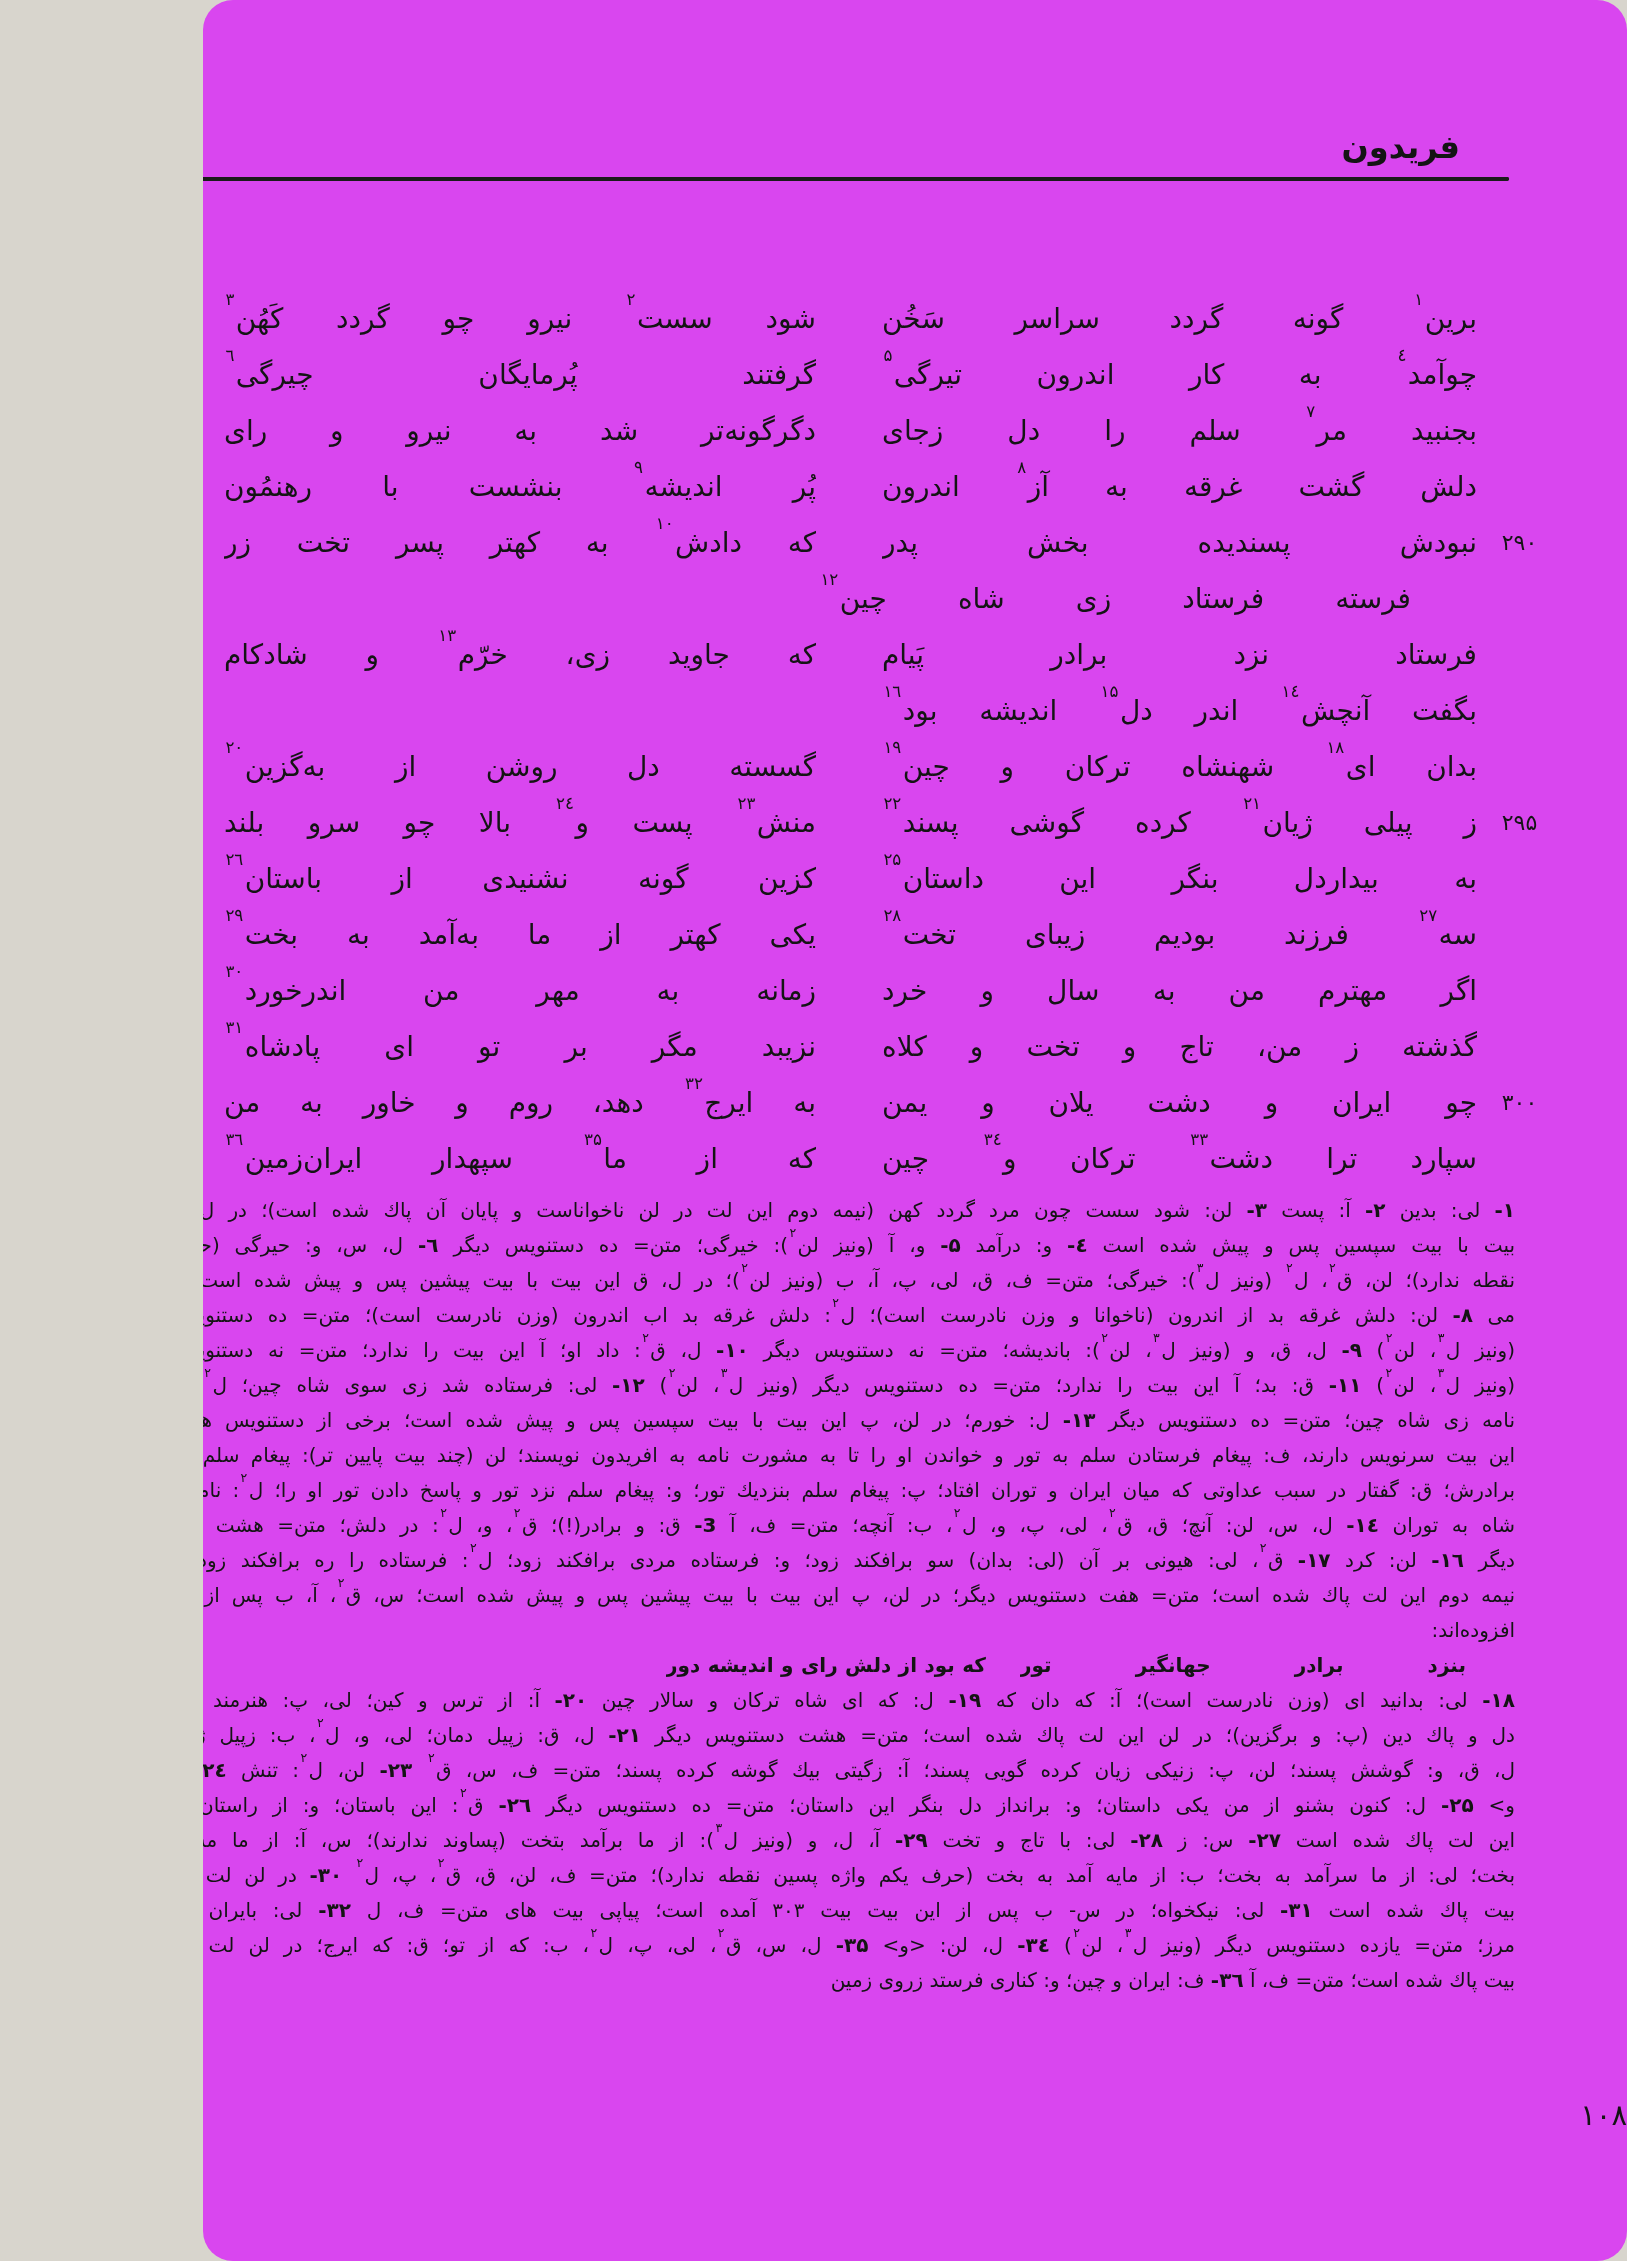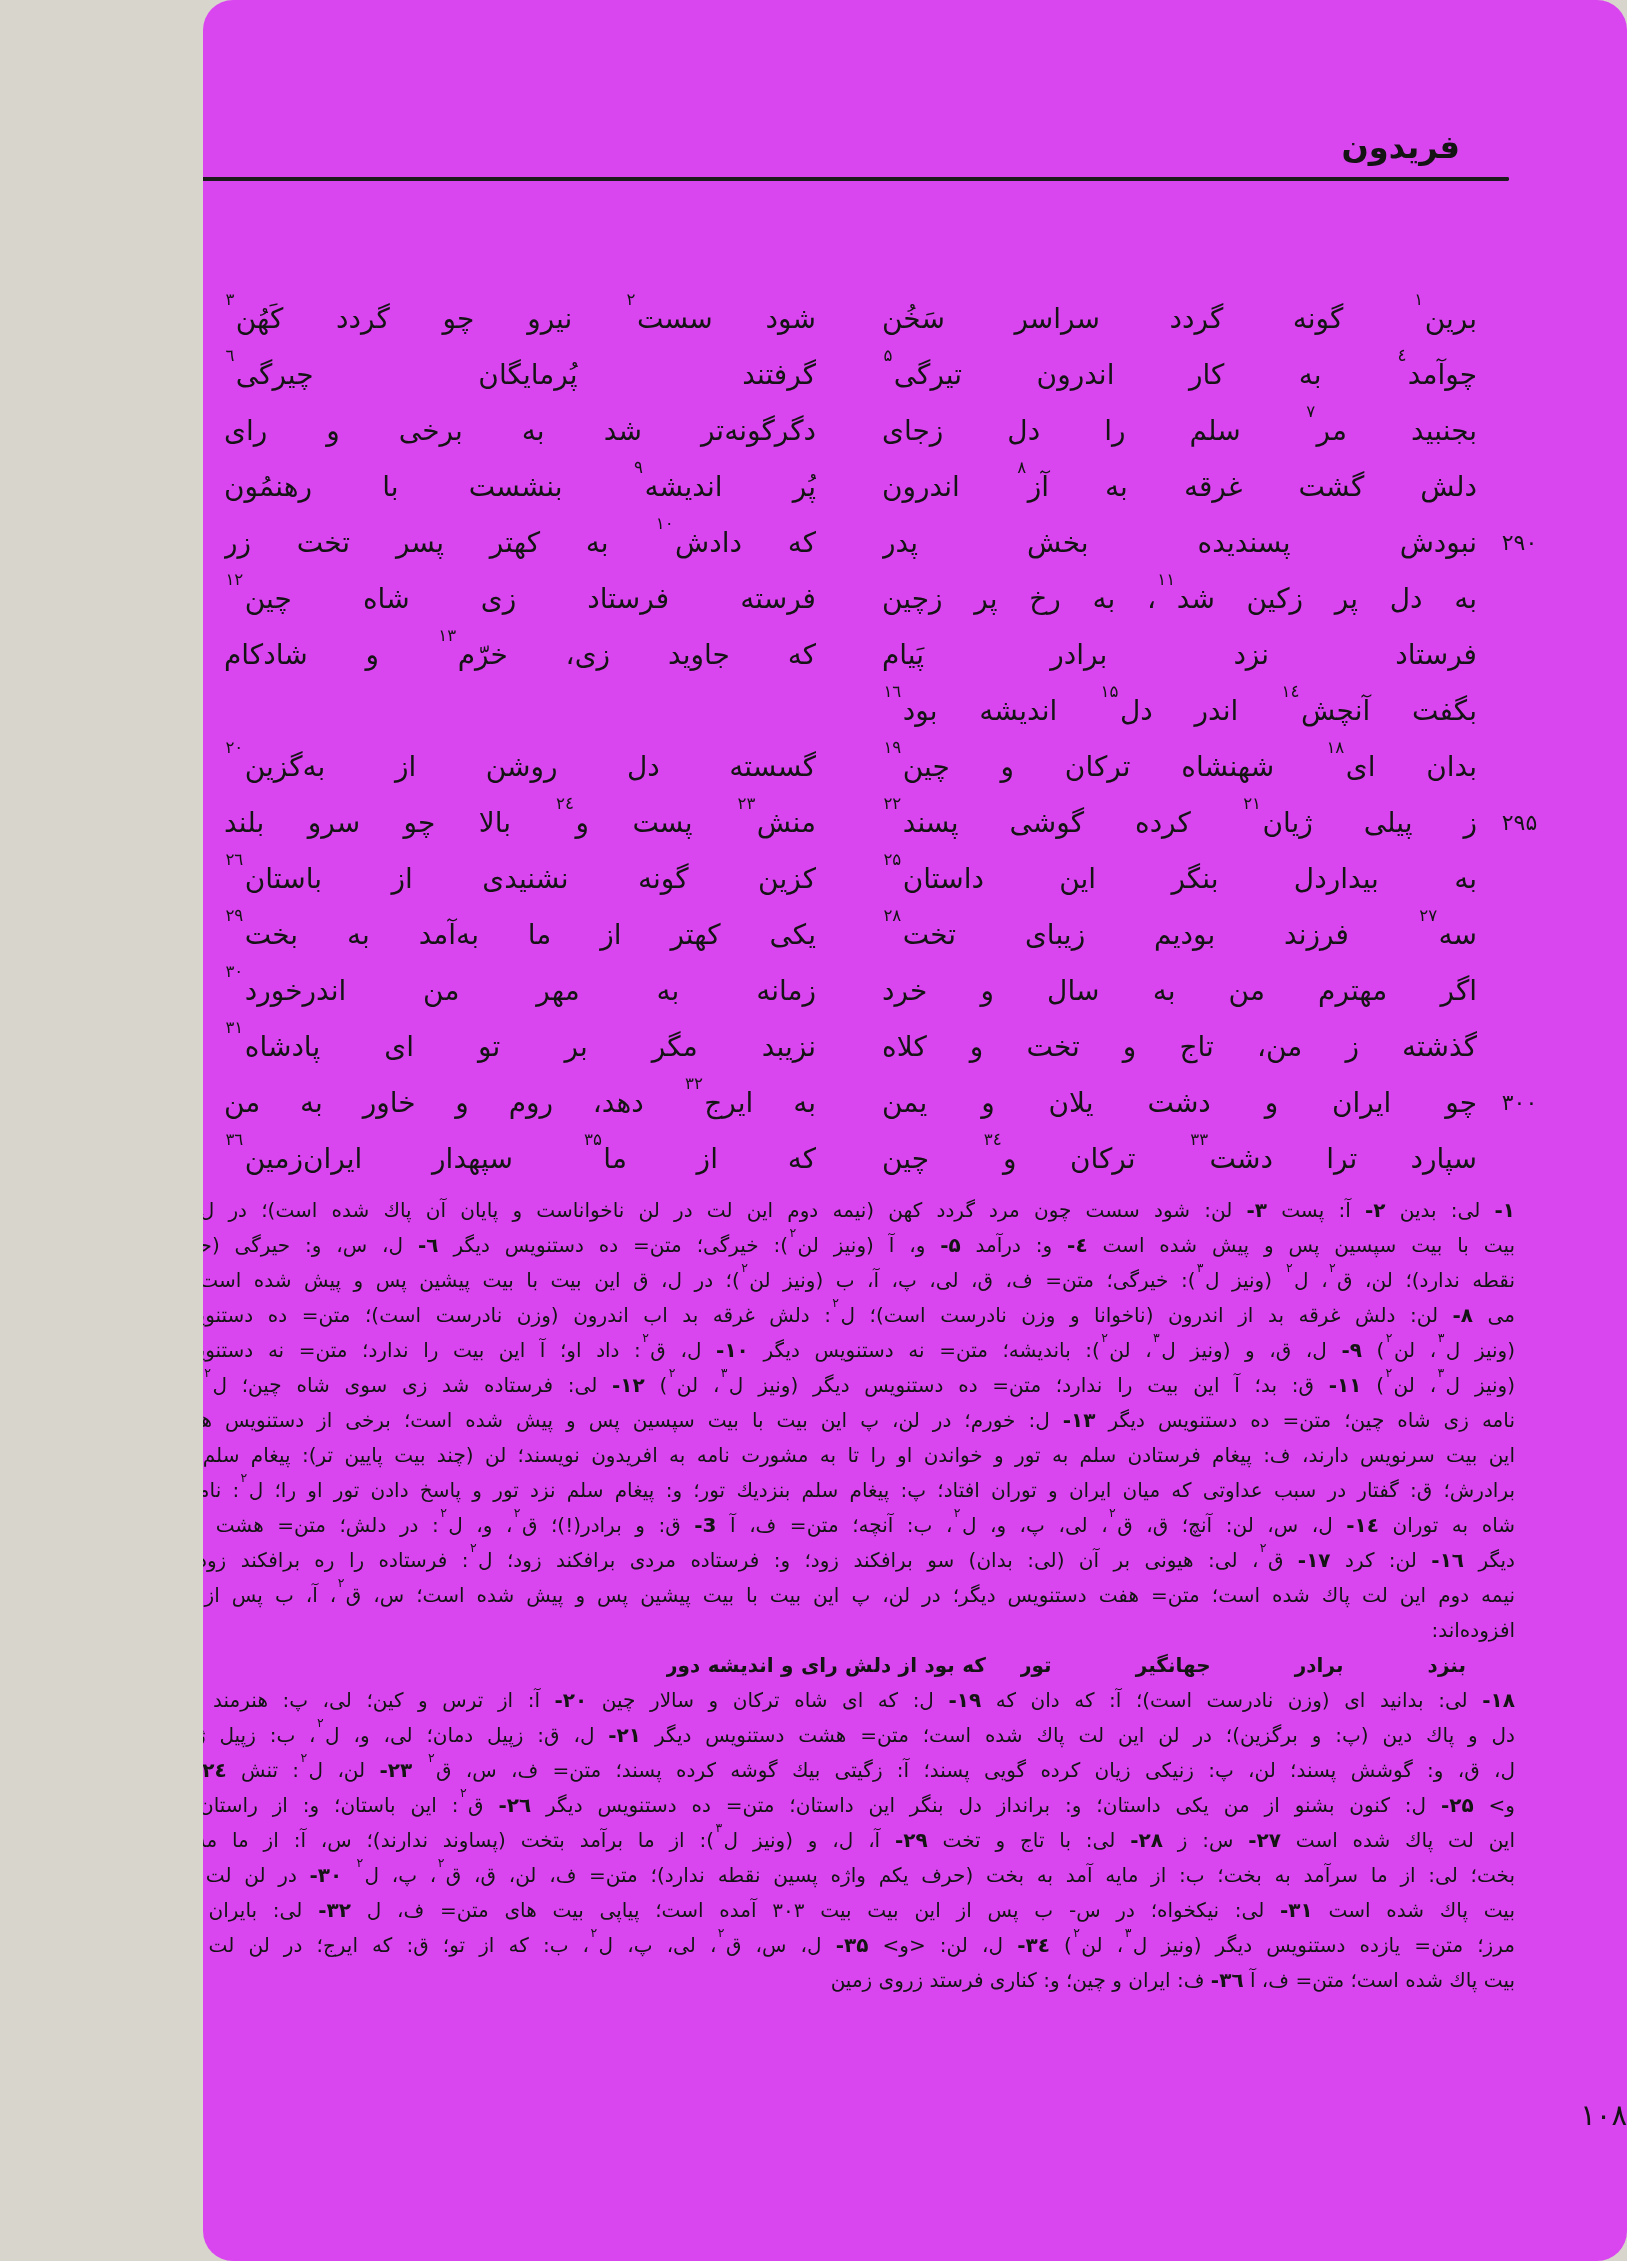--- a/index.html
+++ b/index.html
@@ -63,37 +63,36 @@
       <div class="verse-row">
         <div class="vnum"></div>
         <div class="hemi h-first">چوآمد<sup class="fnref">٤</sup> به کار اندرون تیرگی<sup class="fnref">۵</sup></div>
         <div class="hemi-gap"></div>
         <div class="hemi h-second">گرفتند پُرمایگان چیرگی<sup class="fnref">٦</sup></div>
       </div>
       <div class="verse-row">
         <div class="vnum"></div>
         <div class="hemi h-first">بجنبید مر<sup class="fnref">۷</sup> سلم را دل زجای</div>
         <div class="hemi-gap"></div>
-        <div class="hemi h-second">دگرگونه‌تر شد به برخی و رای</div>
+        <div class="hemi h-second">دگرگونه‌تر شد به نیرو و رای</div>
       </div>
       <div class="verse-row">
         <div class="vnum"></div>
         <div class="hemi h-first">دلش گشت غرقه به آز<sup class="fnref">۸</sup> اندرون</div>
         <div class="hemi-gap"></div>
         <div class="hemi h-second">پُر اندیشه<sup class="fnref">۹</sup> بنشست با رهنمُون</div>
       </div>
       <div class="verse-row">
         <div class="vnum">۲۹۰</div>
         <div class="hemi h-first">نبودش پسندیده بخش پدر</div>
         <div class="hemi-gap"></div>
         <div class="hemi h-second">که دادش<sup class="fnref">۱۰</sup> به کهتر پسر تخت زر</div>
       </div>
       <div class="verse-row">
         <div class="vnum"></div>
-        <div class="hemi h-first">به دل پر زکین شد<sup class="fnref">۱۱</sup>، به رخ پر زچین</div>
         <div class="hemi-gap"></div>
         <div class="hemi h-second">فرسته فرستاد زی شاه چین<sup class="fnref">۱۲</sup></div>
       </div>
       <div class="verse-row">
         <div class="vnum"></div>
         <div class="hemi h-first">فرستاد نزد برادر پَیام</div>
         <div class="hemi-gap"></div>
         <div class="hemi h-second">که جاوید زی، خرّم<sup class="fnref">۱۳</sup> و شادکام</div>
       </div>
       <div class="verse-row">

